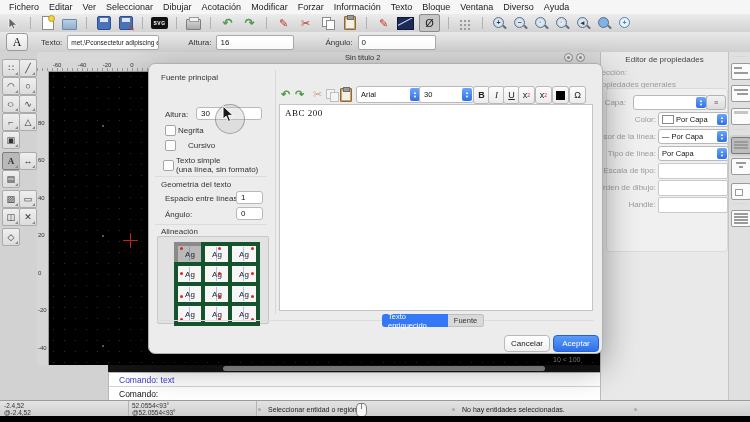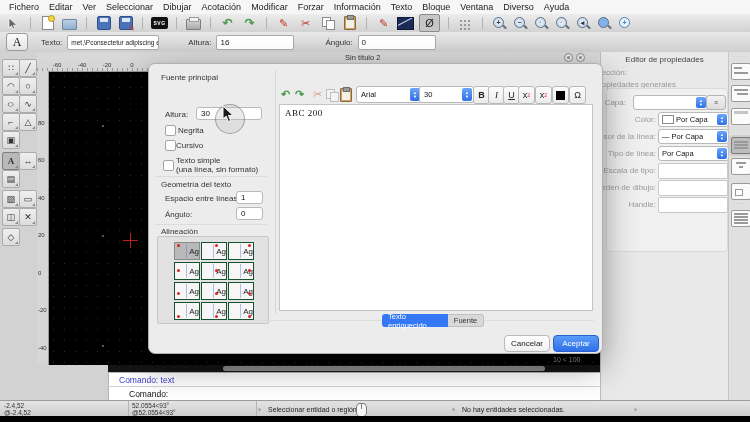--- a/index.html
+++ b/index.html
@@ -74,21 +74,21 @@
   .cross-h{position:absolute;width:15px;height:1px;background:#cc2222}
   .cross-v{position:absolute;width:1px;height:15px;background:#cc2222}
   .grid-info{position:absolute;font-size:7px;color:#9a9a9a}
   .scroll-left-fill{left:37px;top:365px;width:71px;height:7px;background:#d2d2d2}
   .scroll-track{left:108px;top:365px;width:504px;height:7px;background:#141414}
   .scroll-thumb{position:absolute;left:115px;top:1px;width:322px;height:5px;background:#8f8f8f;border-radius:3px}
   
   .cmd-hist{left:108px;top:372px;width:504px;height:14px;background:#fff;border-top:1px solid #b5b5b5;border-left:1px solid #b5b5b5;
             display:flex;align-items:center;padding-left:10px;font-size:8.5px;color:#3a3acc}
   .cmd-line{left:108px;top:386px;width:504px;height:14px;background:#fff;border-top:1px solid #d2d2d2;border-left:1px solid #b5b5b5;
-            display:flex;align-items:center;padding-left:20px;font-size:8.5px;color:#111}
+            display:flex;align-items:center;padding-left:10px;font-size:8.5px;color:#111}
   .cmd-input{border:none;outline:none;flex:1;height:10px;font-size:8.5px;margin-left:3px}
   .left-fill{left:0;top:365px;width:37px;height:35px;background:#d2d2d2}
   .left-fill2{left:37px;top:372px;width:71px;height:28px;background:#d2d2d2}
   
   .statusbar{left:0;top:400px;width:750px;height:16px;background:linear-gradient(#e4e4e4,#cdcdcd);border-top:1px solid #9c9c9c;font-size:6.5px;color:#333}
   .statusbar .cell{position:absolute;top:0;height:16px;padding:1px 4px;line-height:7px;border-right:1px solid #b5b5b5}
   .status-dot{position:absolute;top:7px;width:3px;height:3px;border-radius:50%;background:#aaa}
   .hint{position:absolute;left:268px;top:5px;font-size:7px;color:#222}
   .selinfo{position:absolute;left:462px;top:5px;font-size:7px;color:#222}
   .mouse-ic{position:absolute;left:356px;top:2px;width:9px;height:12px;background:#f6f6f6;border:1px solid #7e7e7e;border-radius:4px/5px}
@@ -117,22 +117,22 @@
           box-shadow:0 12px 34px rgba(0,0,0,.4);z-index:30}
   .dlabel{position:absolute;font-size:8px;color:#333;white-space:nowrap}
   .dinput{position:absolute;height:13px;background:#fff;border:1px solid #b9b9b9;border-radius:3px;font-size:8px;color:#111;
           padding:0 0 0 4px;box-sizing:border-box;outline:none;font-family:"Liberation Sans",sans-serif}
   .dcombo{position:absolute;height:15px;background:#fff;border:1px solid #b9b9b9;border-radius:3px;display:flex;align-items:center;
           font-size:7.5px;color:#111;padding-left:4px;white-space:nowrap}
   .chk{position:absolute;width:9px;height:9px;background:#fff;border:1px solid #a5a5a5;border-radius:2px}
   .vline-sep{position:absolute;left:126px;top:6px;height:244px;width:1px;background:#d8d8d8}
   .hline{position:absolute;height:1px;background:#dcdcdc}
   .alignbox{position:absolute;left:8px;top:172px;width:110px;height:86px;background:#e2e2e2;border:1px solid #c6c6c6;border-radius:2px}
-  .al-btn{position:absolute;width:24px;height:16px;background:#f6f6f6;border:1px solid #14532d;display:flex;align-items:center;
-          justify-content:flex-end;font-size:8px;color:#222}
+  .al-btn{position:absolute;width:24px;height:16px;background:#f6f6f6;border:4px solid #14532d;display:flex;align-items:center;
+          justify-content:center;font-size:8px;color:#222}
   .al-btn.sel{background:#b9b9b9;border-color:#8a8a8a}
   .al-btn .vl{position:absolute;left:11px;top:1px;bottom:1px;width:1px;background:rgba(90,120,210,.45)}
   .al-btn .dot{position:absolute;width:3px;height:3px;border-radius:50%;background:#d22}
   .c0 .dot{left:2px}.c1 .dot{left:13px}.c2 .dot{right:2px}
   .r0 .dot{top:1px}.r1 .dot{top:6px}.r2 .dot{top:9px}.r3 .dot{bottom:1px}
   .fmt-btn{position:absolute;width:15px;height:16px;border:1px solid #b9b9b9;border-radius:3px;background:linear-gradient(#fdfdfd,#ebebeb);
            display:flex;align-items:center;justify-content:center;font-size:9px;color:#222}
   .ed-ic{position:absolute;width:13px;height:15px;display:flex;align-items:center;justify-content:center;font-size:11px}
   .disabled{opacity:.45}
   .editor{position:absolute;left:130px;top:40px;width:314px;height:207px;background:#fff;border:1px solid #c4c4c4;
@@ -440,21 +440,21 @@
 
 <div class="abs dialog">
   <div class="vline-sep"></div>
 
   <span class="dlabel" style="left:12px;top:9px">Fuente principal</span>
   <span class="dlabel" style="left:16px;top:46px">Altura:</span>
   <input class="dinput" style="left: 47px; top: 43px; width: 66px;" value="30">
   <span class="chk" style="left:16px;top:61px"></span>
   <span class="dlabel" style="left:29px;top:62px">Negrita</span>
   <span class="chk" style="left:16px;top:76px"></span>
-  <span class="dlabel" style="left:27px;top:77px">Cursivo</span>
+  <span class="dlabel" style="left:39px;top:77px">Cursivo</span>
   <span class="chk" style="left:14px;top:96px"></span>
   <span class="dlabel" style="left:27px;top:92px">Texto simple</span>
   <span class="dlabel" style="left:27px;top:101px">(una línea, sin formato)</span>
   <div class="hline" style="left:6px;top:112px;width:112px"></div>
   <span class="dlabel" style="left:12px;top:116px">Geometría del texto</span>
   <span class="dlabel" style="left:16px;top:130px">Espacio entre líneas:</span>
   <input class="dinput" style="left: 87px; top: 127px; width: 27px;" value="1">
   <span class="dlabel" style="left:16px;top:146px">Ángulo:</span>
   <input class="dinput" style="left: 87px; top: 143px; width: 27px;" value="0">
   <div class="hline" style="left:6px;top:160px;width:112px"></div>

